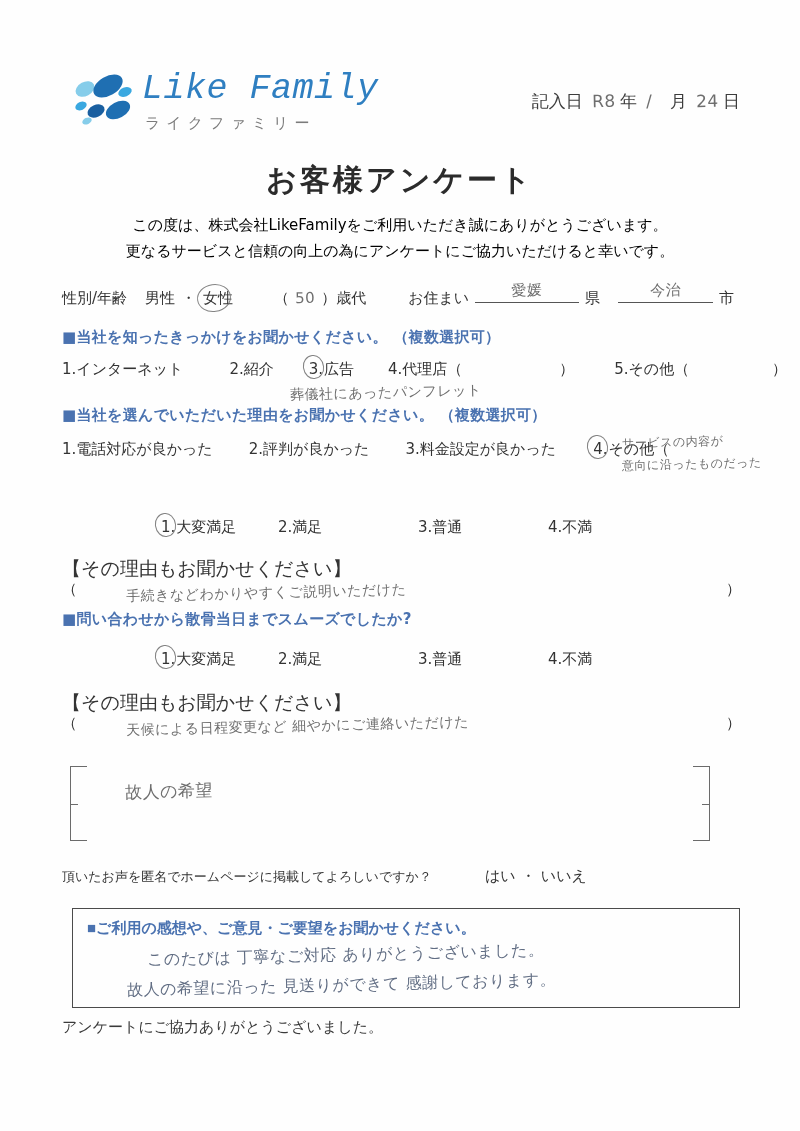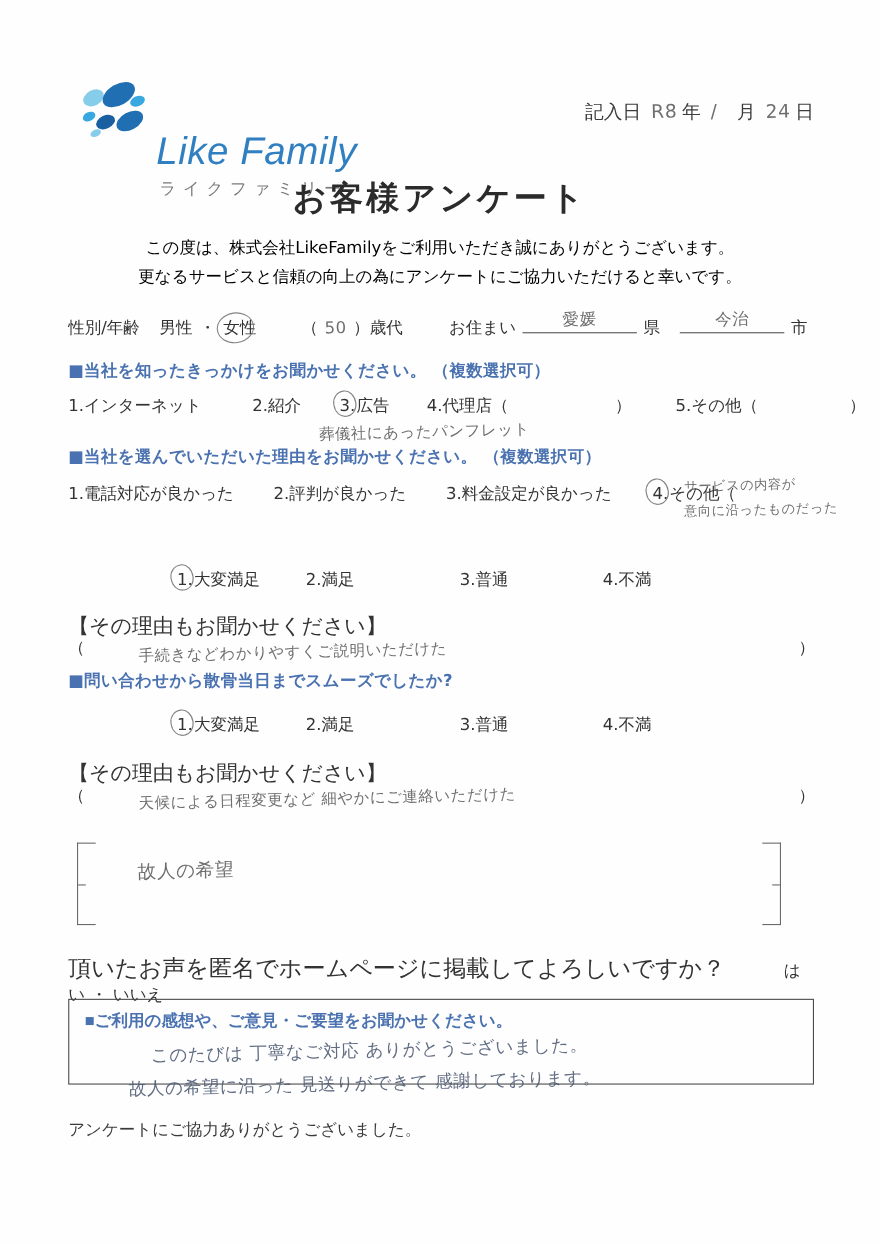--- a/index.html
+++ b/index.html
@@ -56,27 +56,26 @@
     margin-right: 8px;
     flex: 0 0 auto;
   }
   .logo-text {
     display: flex;
     flex-direction: column;
     justify-content: center;
     padding-top: 4px;
   }
   .logo-name {
-    font-family: Liberation Sans, sans-serif;
+    font-family: Liberation Mono, monospace;
     font-style: italic;
     font-size: 35px;
     line-height: 1;
     color: #2f7fc1;
     letter-spacing: 0.5px;
-    margin-top: 48px;
   }
   .logo-sub {
     font-family: "DejaVu Sans", sans-serif;
     font-size: 15px;
     color: #7b7b7b;
     letter-spacing: 6px;
     margin-top: 7px;
     margin-left: 3px;
   }
   .date-line {
@@ -237,24 +236,24 @@
   .bigbox .bk-answer {
     position: absolute;
     left: 55px;
     top: 14px;
     font-size: 17px;
   }
 
   
   .commentbox {
     position: absolute;
-    left: 62px;
+    left: 72px;
     right: 60px;
     top: 908px;
-    height: 78px;
+    height: 100px;
     border: 1.4px solid #4b4b4b;
     box-sizing: border-box;
     padding: 10px 14px;
   }
   .commentbox .c-head {
     color: #4a72b0;
     font-size: 15px;
     font-weight: bold;
   }
   .commentbox .c-line {
@@ -426,21 +425,21 @@
     <span class="rp">）</span>
   </div>
 
   <div class="bigbox" style="top:766px;">
     <div class="bk bk-l"></div>
     <div class="bk bk-r"></div>
     <div class="bk-answer hand">故人の希望</div>
   </div>
 
   <div class="row" style="top:866px;">
-    <span style="font-size:21px;">頂いたお声を匿名でホームページに掲載してよろしいですか？</span>
+    <span style="font-size:13px;">頂いたお声を匿名でホームページに掲載してよろしいですか？</span>
     <span style="font-size:15px; margin-left:48px;">はい</span>
     <span style="font-size:15px;">・</span>
     <span style="font-size:15px;">いいえ</span>
   </div>
 
   <div class="commentbox">
     <div class="c-head">■ご利用の感想や、ご意見・ご要望をお聞かせください。</div>
     <div class="c-line hand hand-blue">このたびは 丁寧なご対応 ありがとうございました。</div>
     <div class="c-line c-line2 hand hand-blue">故人の希望に沿った 見送りができて 感謝しております。</div>
   </div>

